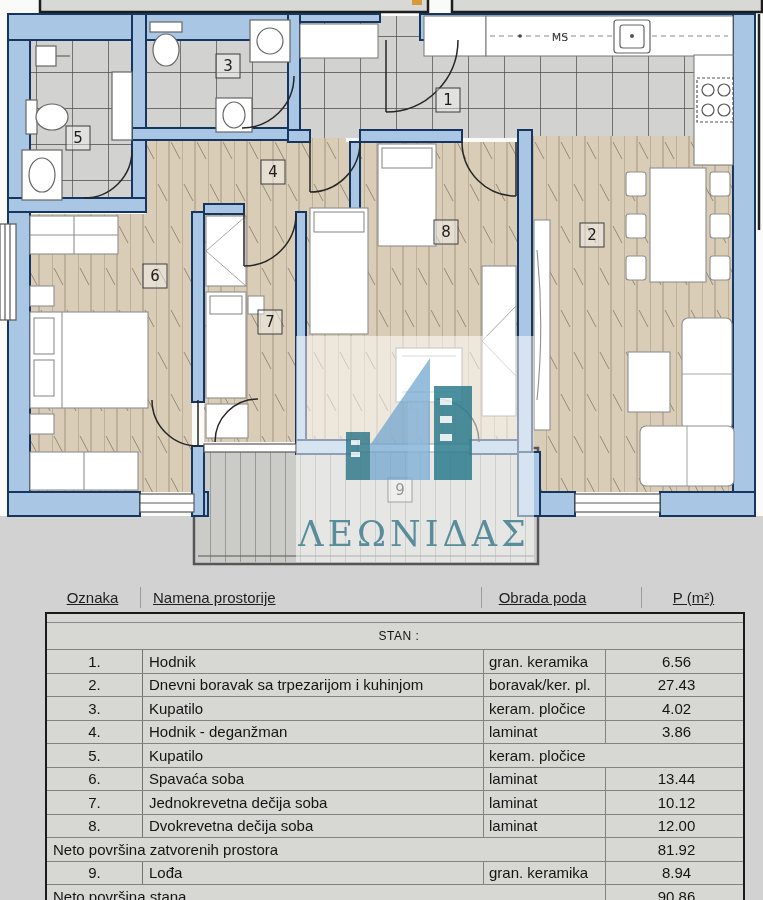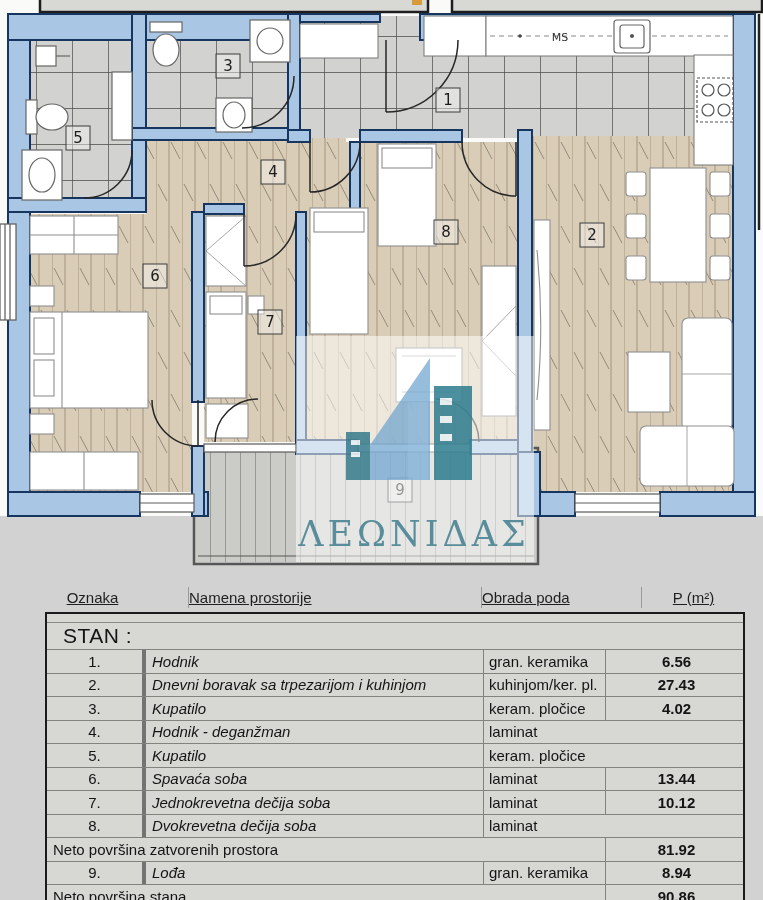--- a/index.html
+++ b/index.html
@@ -7,39 +7,39 @@
          font-family:"Liberation Sans",sans-serif;}
   .plan-svg{position:absolute;top:0;left:0;}
 
   
   .thead{position:absolute;top:585px;left:45px;width:700px;height:25px;display:grid;
          grid-template-columns:95px 341px 122px 142px;align-items:center;
          font-size:15px;color:#1f1f1f;}
   .thead .th{height:21px;line-height:21px;text-decoration:underline;}
   .thead .th+.th{border-left:1px solid #9a9a96;}
   .th-ozn{text-align:center;}
-  .th-nam{margin-left:48px;}
-  .th-obr{}
+  .th-nam{padding-left:12px;}
+  .th-obr{text-align:center;}
   .th-p{text-align:center;margin-left:38px;}
 
   .tbox{position:absolute;top:612px;left:45px;width:700px;background:#d7d7d4;
         border:2.5px solid #1b1b1b;border-bottom-width:6px;box-sizing:border-box;}
   .spacer-row{height:8px;border-bottom:1px solid #8a8a86;}
   .trow{display:grid;grid-template-columns:95px 341px 122px 142px;height:22.5px;
         align-items:center;border-top:1px solid #82827e;font-size:15px;color:#141414;
         overflow:hidden;white-space:nowrap;}
-  .trow.section{grid-template-columns:1fr;height:26px;border-top:none;font-size:21px;
-        letter-spacing:.5px;padding-left:16px;box-sizing:border-box;}
+  .trow.section{grid-template-columns:1fr;height:26px;border-top:none;font-size:12px;
+        letter-spacing:.5px;padding-left:8px;box-sizing:border-box;text-align:center;}
   .trow.total{grid-template-columns:558px 142px;}
   .c{padding:0 6px;box-sizing:border-box;overflow:hidden;}
   .c-ozn{text-align:center;}
-  .c-nam{border-left:4px solid #737373;height:100%;display:flex;align-items:center;font-style:italic;}
+  .c-nam{border-left:1px solid #737373;height:100%;display:flex;align-items:center;}
   .c-obr{border-left:1px solid #82827e;padding-left:5px;height:100%;display:flex;align-items:center;}
   .c-p{border-left:1px solid #82827e;text-align:center;height:100%;display:flex;
-       align-items:center;justify-content:center;font-weight:bold;}
+       align-items:center;justify-content:center;}
   .trow.total .c-label{}
 
   .wm-text{font-family:"DejaVu Serif","Liberation Serif",serif;}
 </style>
 </head>
 <body>
 
 <div class="sheet">
 
 <svg class="plan-svg" width="763" height="570" viewBox="0 0 763 570" xmlns="http://www.w3.org/2000/svg">
@@ -388,33 +388,34 @@
     <div id="tbody">
         <div class="trow data">
           <div class="c c-ozn">1.</div>
           <div class="c c-nam">Hodnik</div>
           <div class="c c-obr">gran. keramika</div>
           <div class="c c-p">6.56</div>
         </div>
         <div class="trow data">
           <div class="c c-ozn">2.</div>
           <div class="c c-nam">Dnevni boravak sa trpezarijom i kuhinjom</div>
-          <div class="c c-obr">kuhinjom/ker. pl.</div>
+          <div class="c c-obr">boravak/ker. pl.</div>
           <div class="c c-p">27.43</div>
         </div>
         <div class="trow data">
           <div class="c c-ozn">3.</div>
           <div class="c c-nam">Kupatilo</div>
           <div class="c c-obr">keram. pločice</div>
           <div class="c c-p">4.02</div>
         </div>
         <div class="trow data">
           <div class="c c-ozn">4.</div>
           <div class="c c-nam">Hodnik - deganžman</div>
           <div class="c c-obr">laminat</div>
+          <div class="c c-p">3.86</div>
         </div>
         <div class="trow data">
           <div class="c c-ozn">5.</div>
           <div class="c c-nam">Kupatilo</div>
           <div class="c c-obr">keram. pločice</div>
         </div>
         <div class="trow data">
           <div class="c c-ozn">6.</div>
           <div class="c c-nam">Spavaća soba</div>
           <div class="c c-obr">laminat</div>
@@ -423,20 +424,21 @@
         <div class="trow data">
           <div class="c c-ozn">7.</div>
           <div class="c c-nam">Jednokrevetna dečija soba</div>
           <div class="c c-obr">laminat</div>
           <div class="c c-p">10.12</div>
         </div>
         <div class="trow data">
           <div class="c c-ozn">8.</div>
           <div class="c c-nam">Dvokrevetna dečija soba</div>
           <div class="c c-obr">laminat</div>
+          <div class="c c-p">12.00</div>
         </div>
         <div class="trow total">
           <div class="c c-label">Neto površina zatvorenih prostora</div>
           <div class="c c-p">81.92</div>
         </div>
         <div class="trow data">
           <div class="c c-ozn">9.</div>
           <div class="c c-nam">Lođa</div>
           <div class="c c-obr">gran. keramika</div>
           <div class="c c-p">8.94</div>

